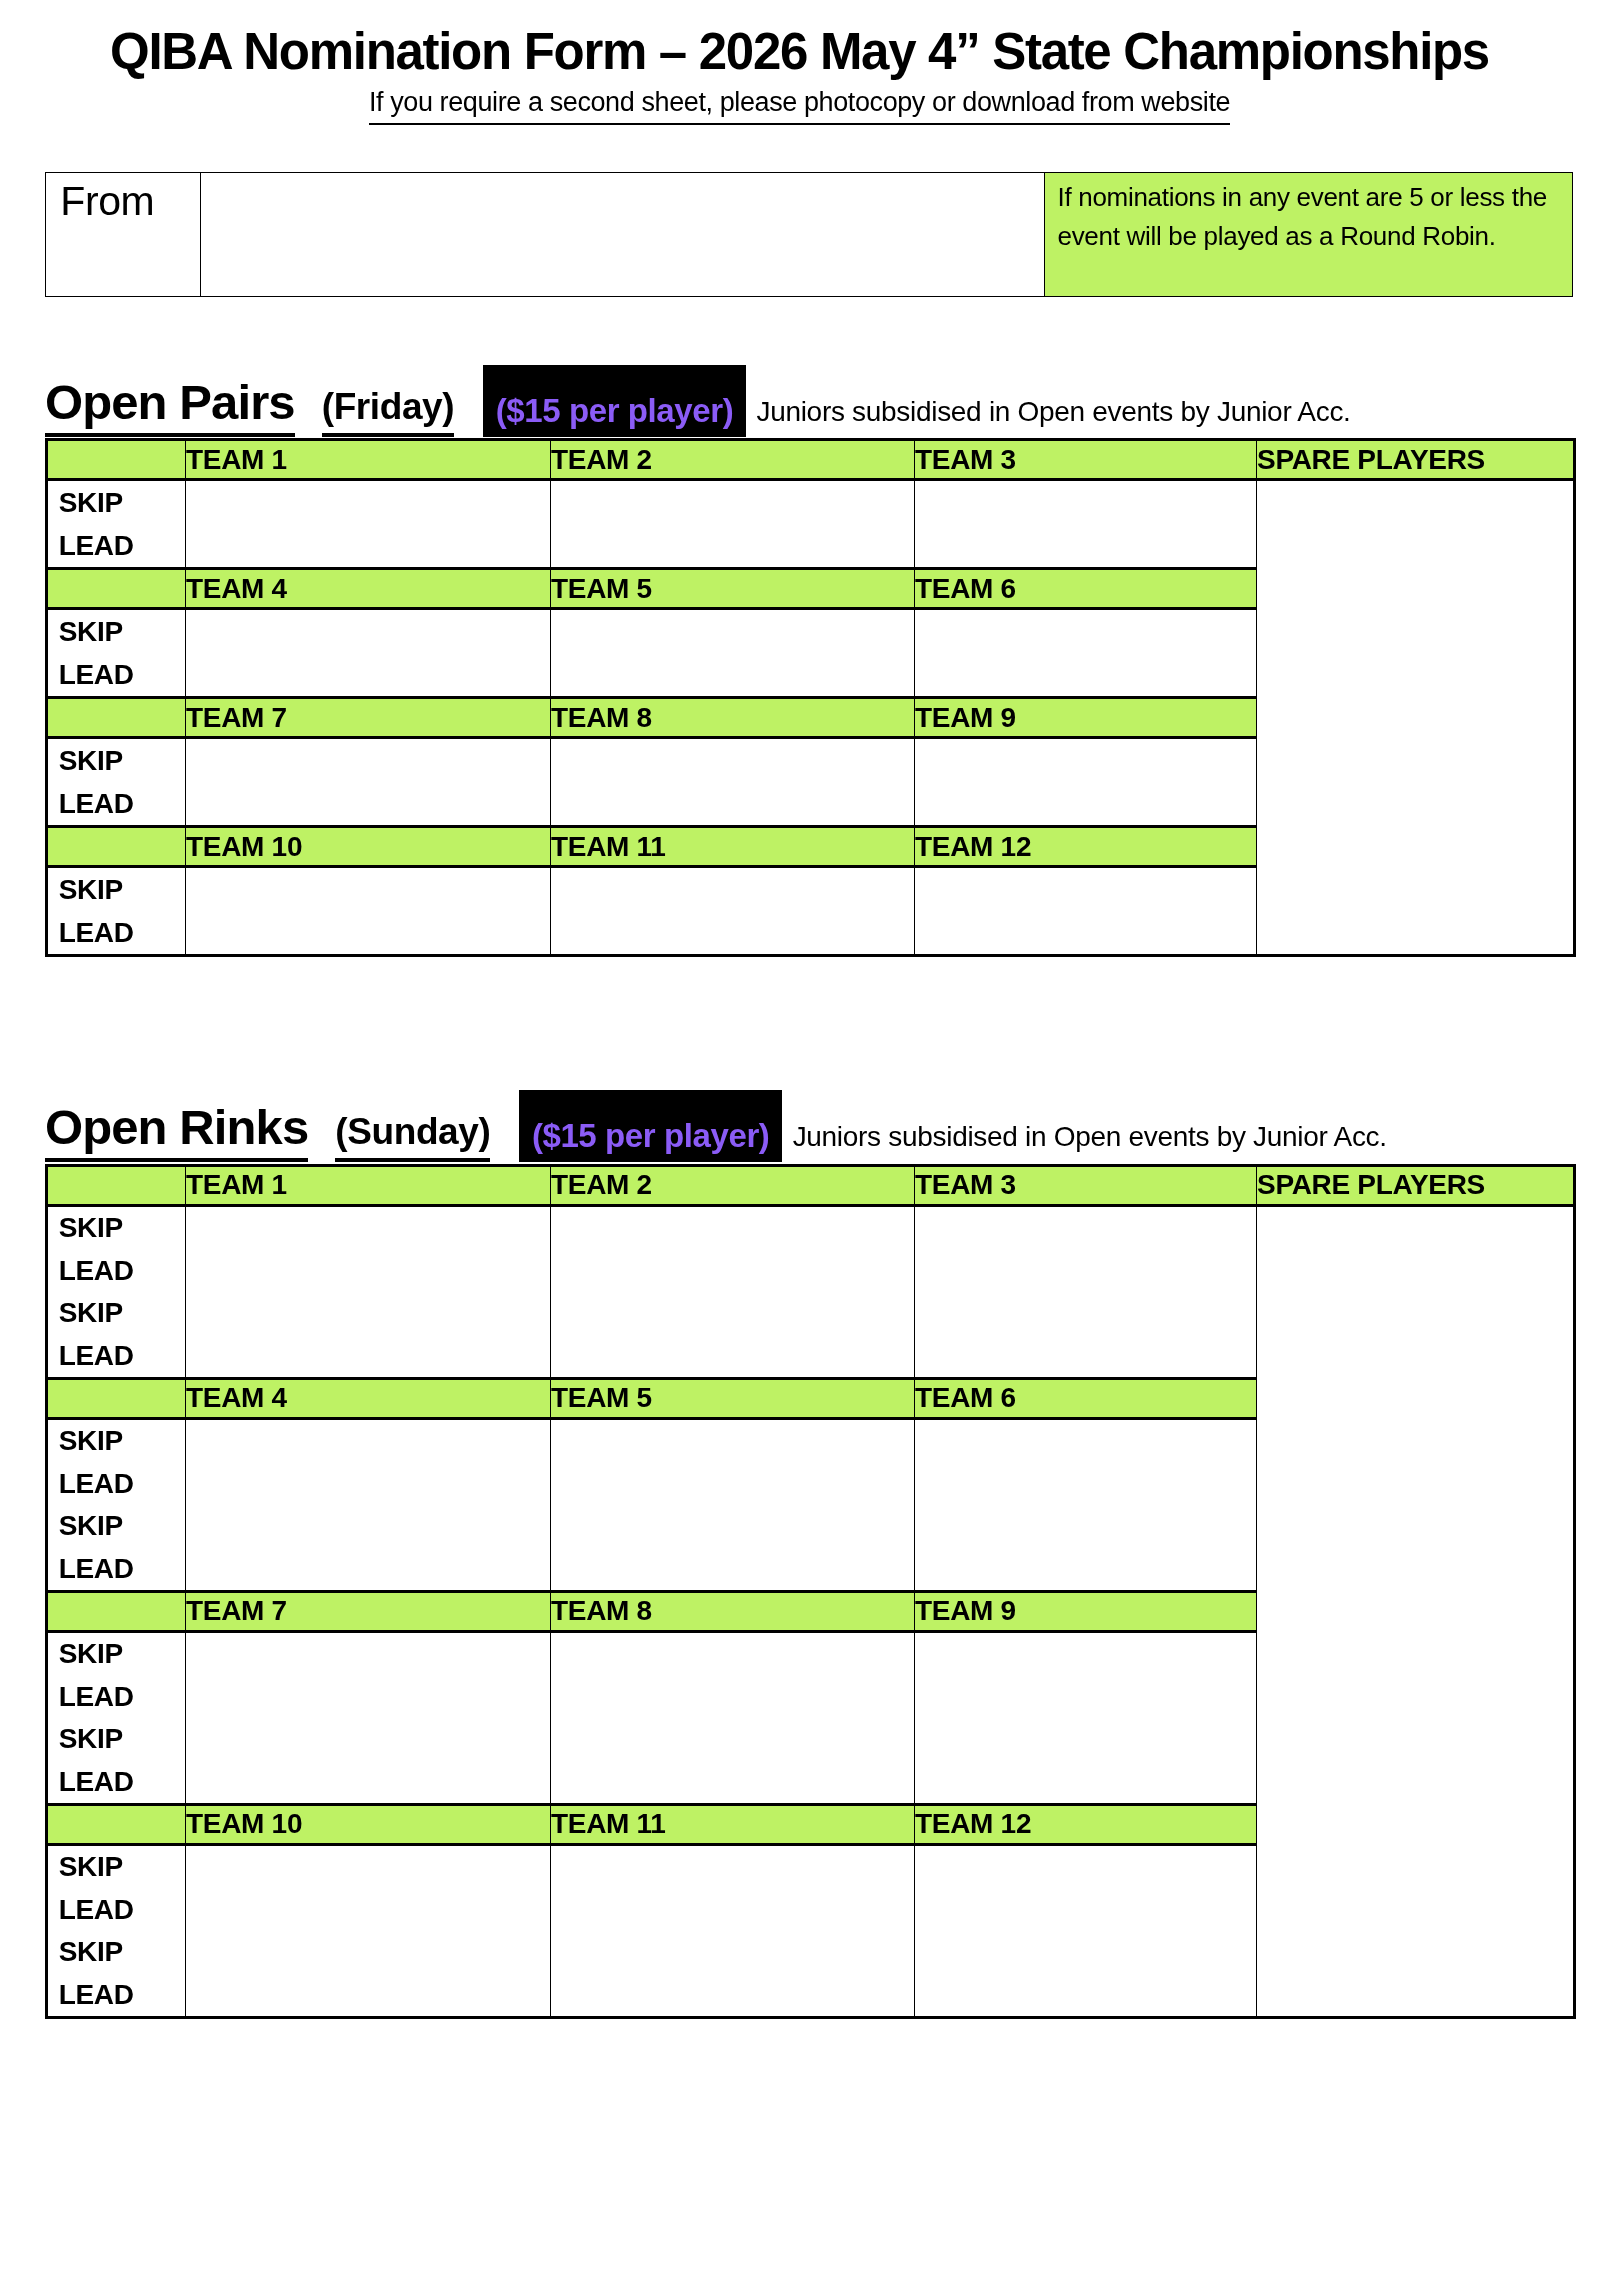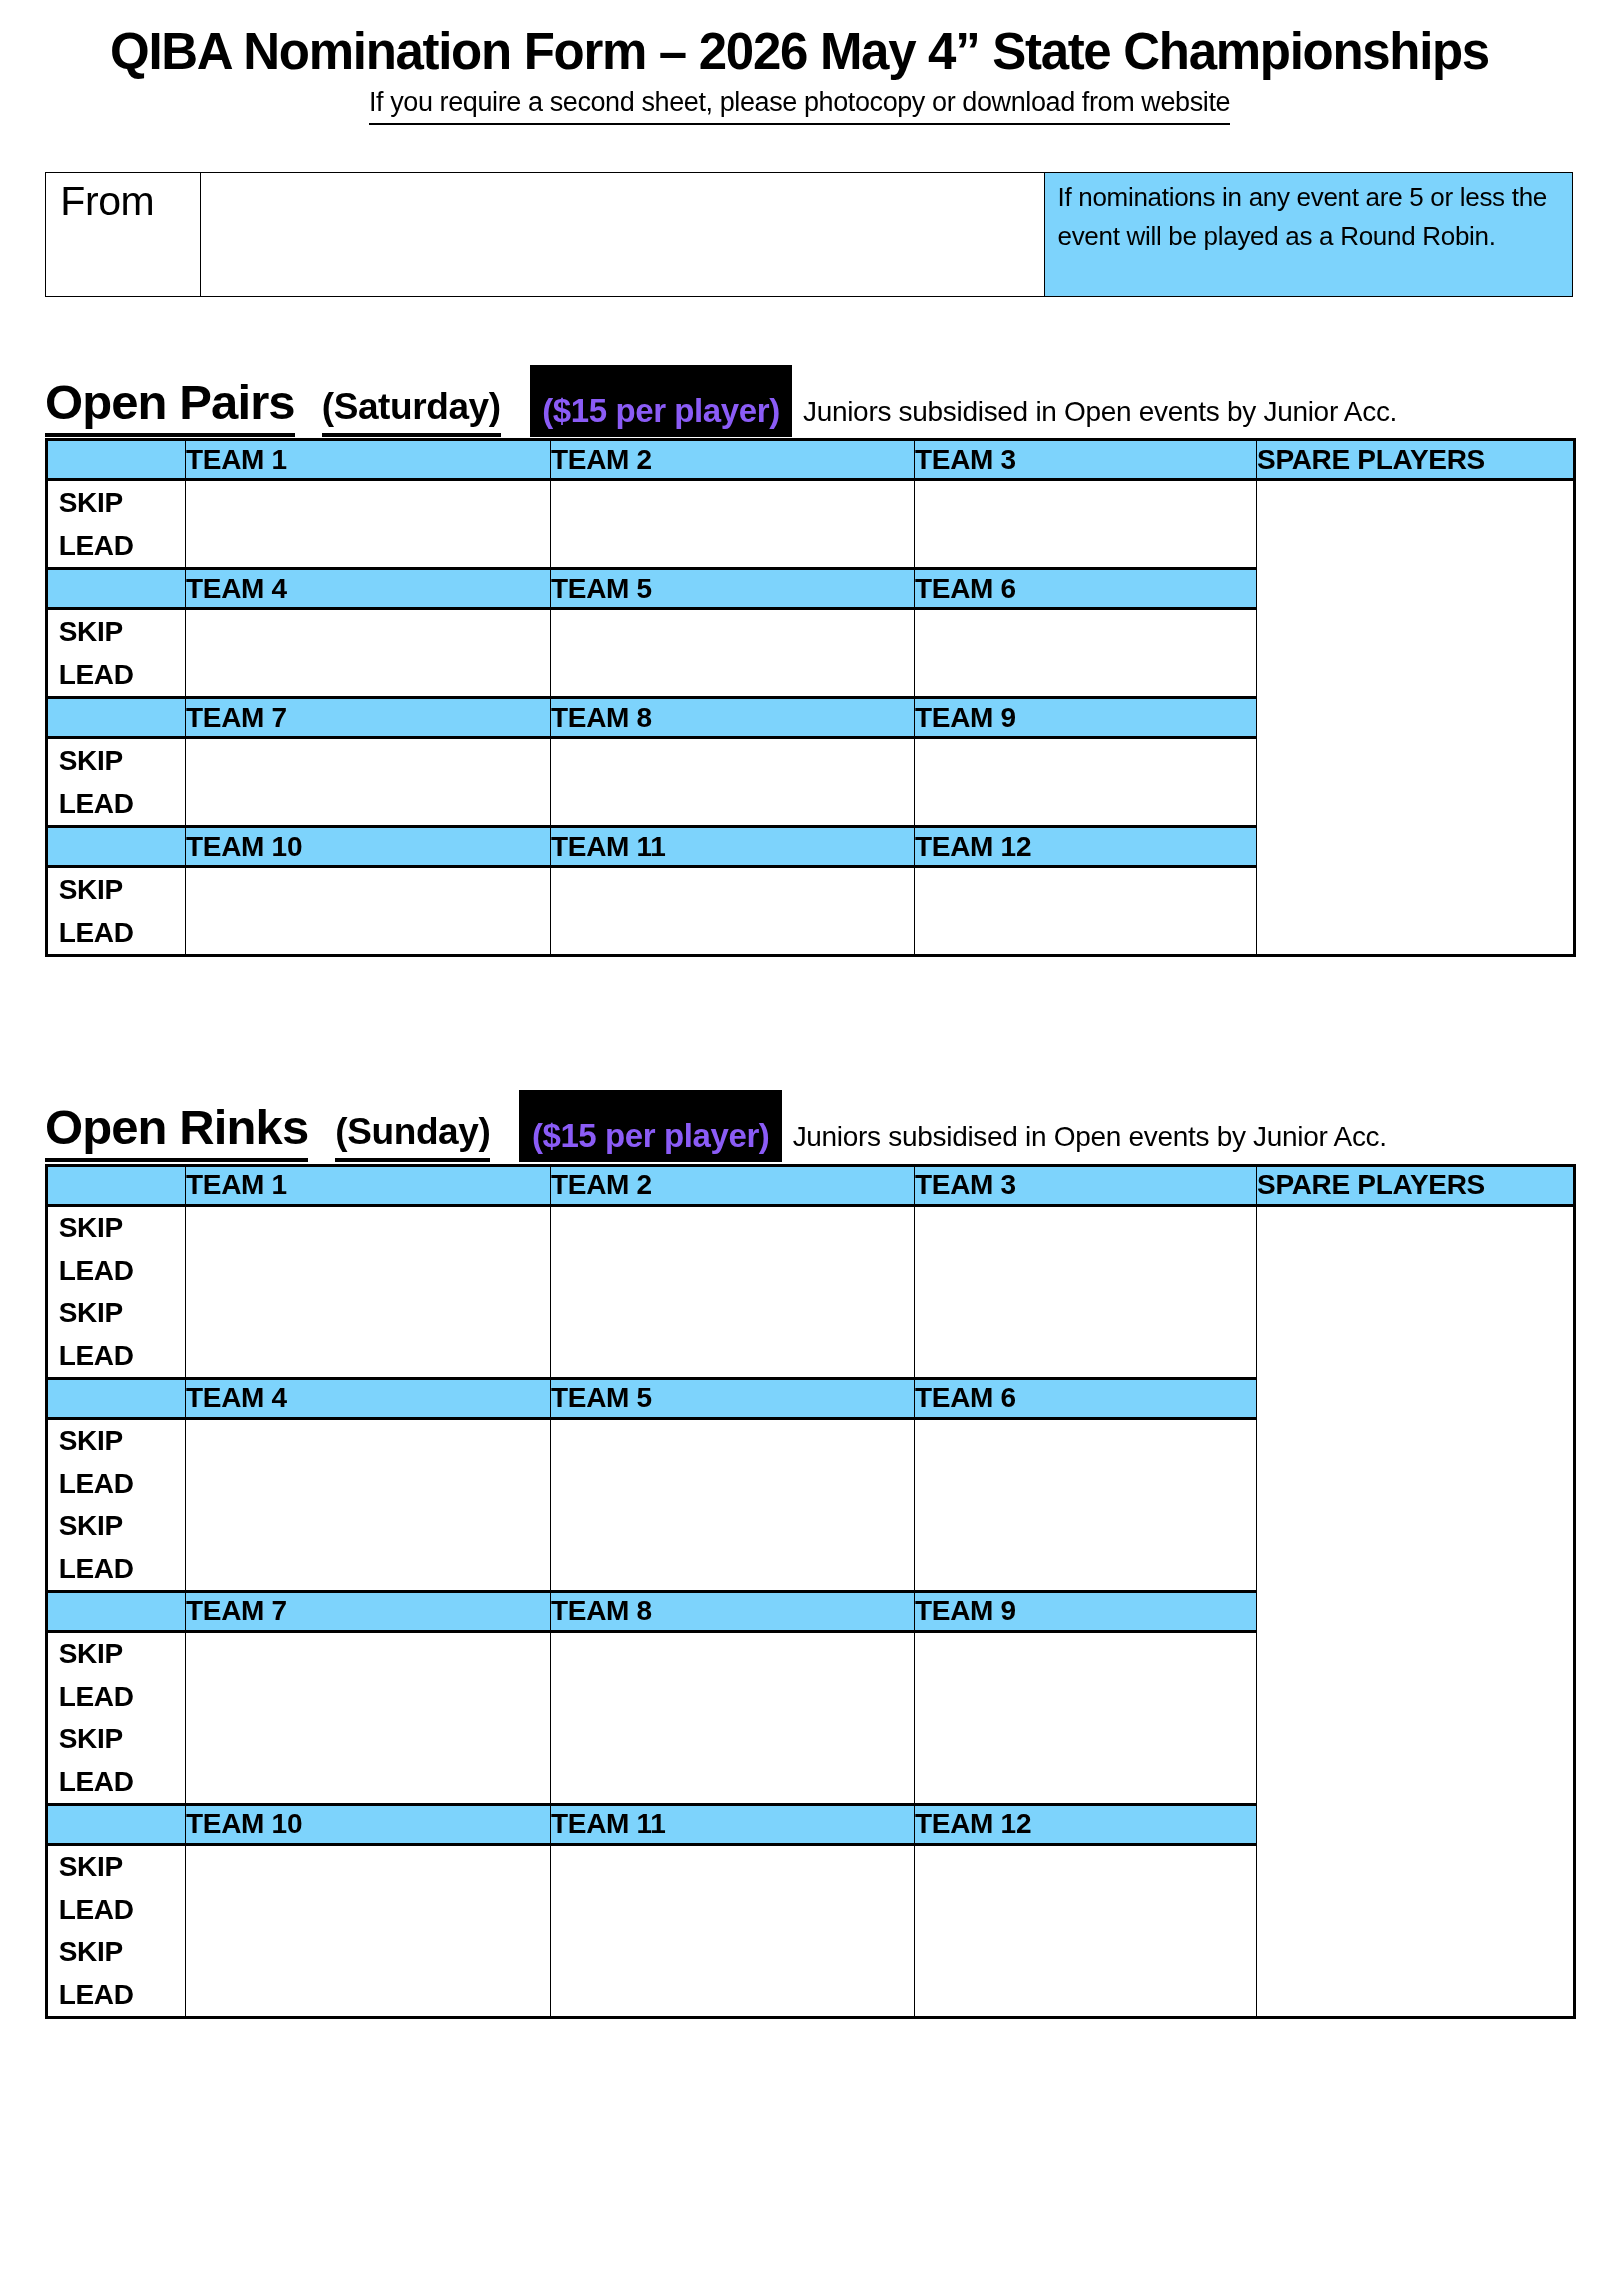--- a/index.html
+++ b/index.html
@@ -27,21 +27,21 @@
     display:inline-block;
     font-size:27px;
     letter-spacing:-0.4px;
     border-bottom:2.7px solid #000;
     padding-bottom:5px;
   }
 
   
   table.grid { border-collapse:collapse; table-layout:fixed; margin-left:45px; width:1527px; }
   table.grid td { border:1.8px solid #000; }
-  .shade { background:#7dd3fc; }
+  .shade { background:#bef264; }
 
   
   .from-table { margin-top:47px; }
   .from-table tr { height:124px; }
   .from-table td { vertical-align:top; }
   .from-label-cell { width:155px; font-size:41px; padding:5.4px 0 0 14.3px; letter-spacing:-0.4px; }
   .from-input-cell { width:844px; background:#fff; }
   .from-note-cell {
     width:528px;
     font-size:26px;
@@ -112,21 +112,21 @@
         <tr>
       <td class="from-label-cell">From</td>
       <td class="from-input-cell"></td>
       <td class="from-note-cell shade">If nominations in any event are 5 or less the event will be played as a Round Robin.</td>
     </tr>
   </tbody>
     </table>
 
   <div class="sec-head pairs-head">
     <span class="sec-title">Open Pairs</span>
-    <span class="sec-day">(Saturday)</span>
+    <span class="sec-day">(Friday)</span>
     <span class="fee-badge">($15 per player)</span>
     <span class="sec-note">Juniors subsidised in Open events by Junior Acc.</span>
   </div>
 
   <table class="grid team-table">
     <colgroup>
       <col class="c-label">
         <col class="c-t1">
         <col class="c-t2">
         <col class="c-t3">

